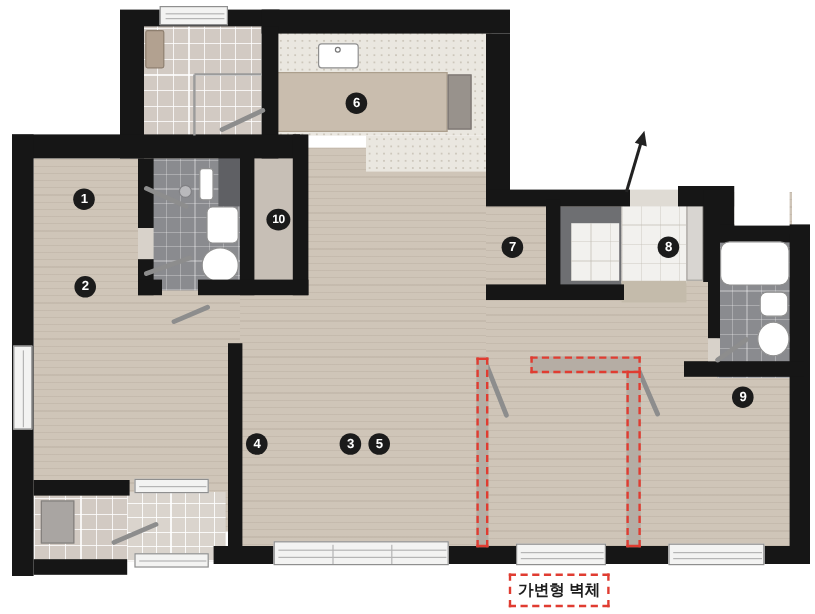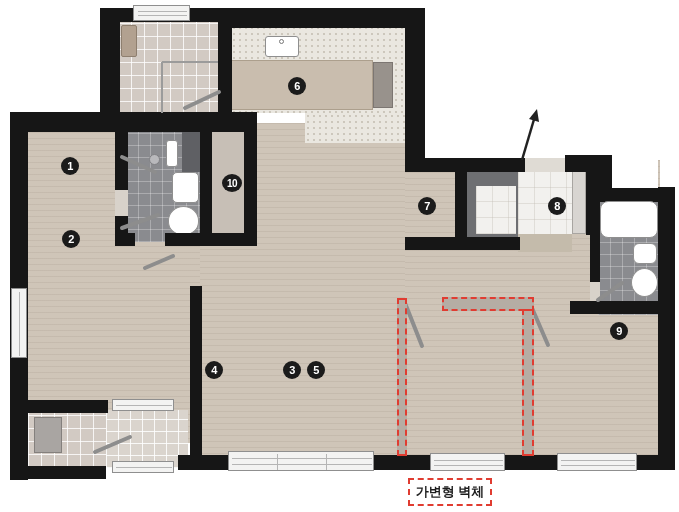--- a/index.html
+++ b/index.html
@@ -165,15 +165,15 @@
   <div class="marker" style="left:62px;top:230px;">2</div>
   <div class="marker" style="left:283px;top:361px;">3</div>
   <div class="marker" style="left:205px;top:361px;">4</div>
   <div class="marker" style="left:307px;top:361px;">5</div>
   <div class="marker" style="left:288px;top:77px;">6</div>
   <div class="marker" style="left:418px;top:197px;">7</div>
   <div class="marker" style="left:548px;top:197px;">8</div>
   <div class="marker" style="left:610px;top:322px;">9</div>
   <div class="marker" style="left:222px;top:174px;width:20px;font-size:10px;">10</div>
 
-  <div class="legend" style="left:408px;top:478px;width:84px;height:28px;">가변형 벽체</div>
+  <div class="legend" style="left:424px;top:478px;width:84px;height:28px;">가변형 벽체</div>
 
 </div>
 
 </body></html>

